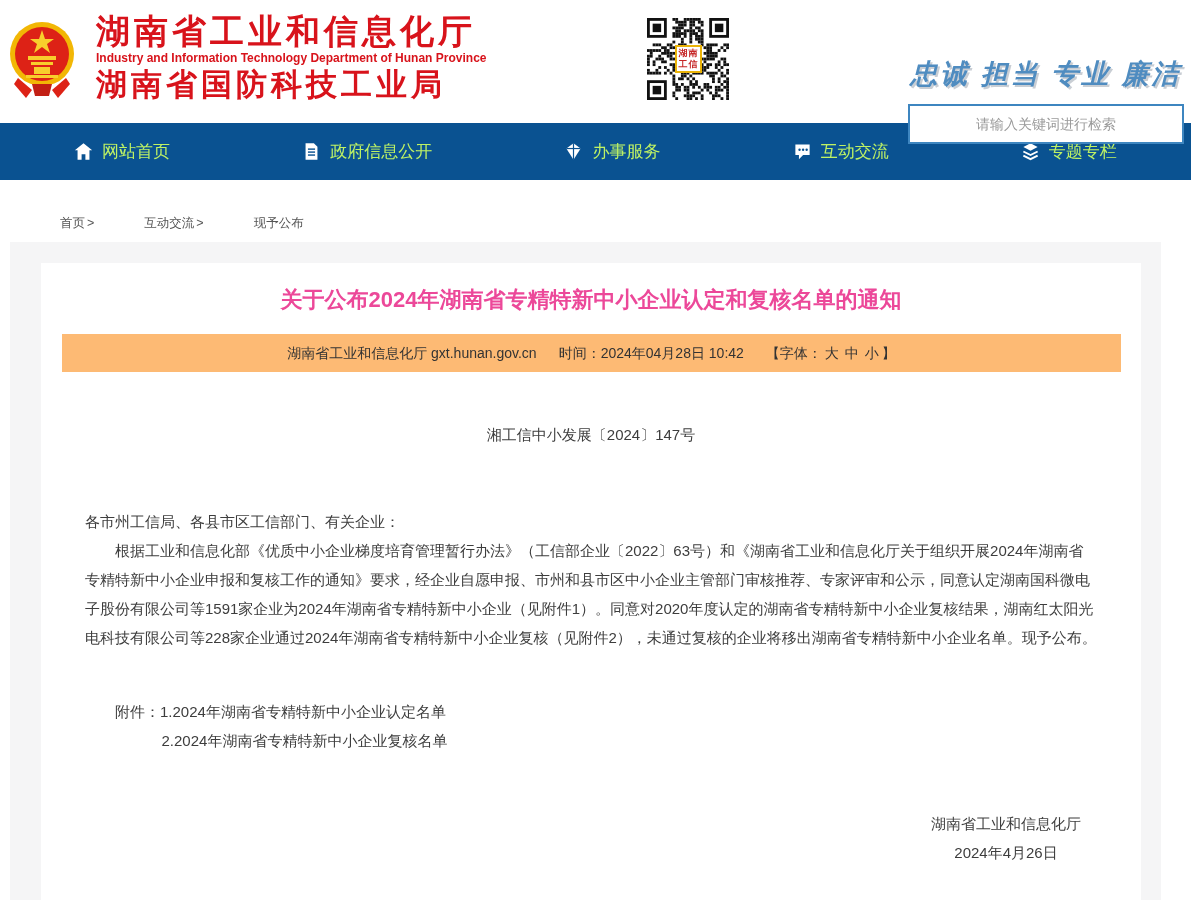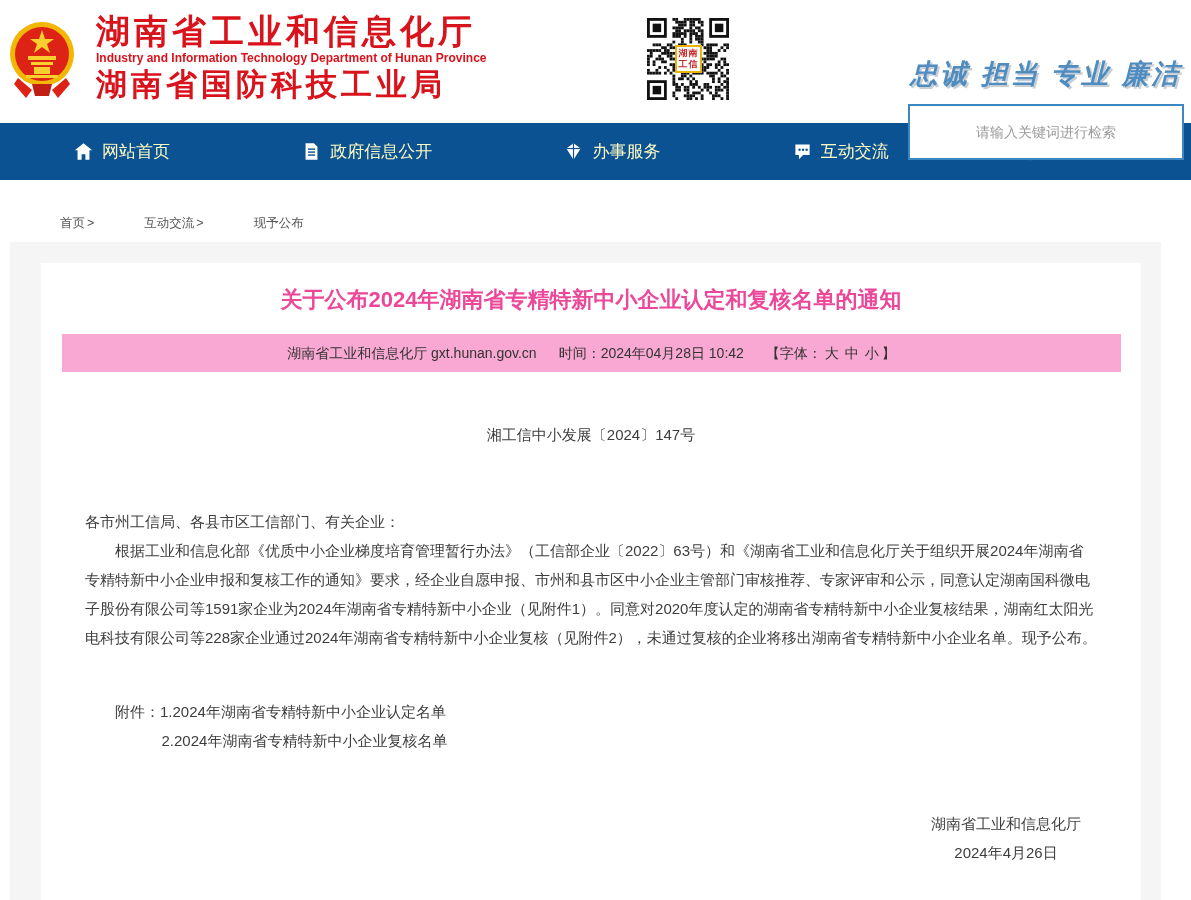--- a/index.html
+++ b/index.html
@@ -14,42 +14,42 @@
   .org-en  { color:#d8131b; font-size:12px; font-weight:bold; line-height:16px; }
   .org-cn2 { color:#d8131b; font-size:31px; font-weight:bold; letter-spacing:4px; line-height:38px; }
   .qr { position:absolute; left:647px; top:18px; width:82px; height:82px; background:#fff; }
   .qr svg { display:block; width:82px; height:82px; }
   .qr-label { position:absolute; left:28px; top:27px; width:27px; height:28px; background:#fff;
     border:2px solid #eab308; display:flex; flex-direction:column; align-items:center; justify-content:center; }
   .qr-label span { color:#c62828; font-size:9px; font-weight:bold; line-height:11px; letter-spacing:1px; }
   .header-right { position:absolute; right:6px; top:8px; width:278px; text-align:center;margin-top:48px; }
   .slogan { color:#4f8cc0; font-size:27px; font-weight:bold; font-style:italic; letter-spacing:3px;
     text-shadow:2px 2px 0 #c9ced4; white-space:nowrap; }
-  .search-input { margin-top:12px; width:276px; height:56px; border:2px solid #3e86c0; background:#fff;
+  .search-input { margin-top:12px; width:276px; height:40px; border:2px solid #3e86c0; background:#fff;
     font-size:14px; color:#333; text-align:center; outline:none; }
   .search-input::placeholder { color:#9a9a9a; }
 
   
   .main-nav { width:1191px; height:57px; background:#0a5291; display:flex; align-items:center;
     justify-content:space-around; padding:0 8px; }
-  .nav-item { display:flex; align-items:center; gap:9px; color:#fef9c3; font-size:17px;
+  .nav-item { display:flex; align-items:center; gap:9px; color:#bef264; font-size:17px;
     text-decoration:none; cursor:pointer; white-space:nowrap; }
   .nav-icon { display:inline-flex; width:19px; height:19px; }
   .nav-icon svg { width:19px; height:19px; }
 
   
   .breadcrumb { margin:35px 0 13px 12px; font-size:12.5px; color:#555; height:14px; }
   .breadcrumb a { color:#555; text-decoration:none; cursor:pointer;margin-left:48px; }
   .breadcrumb .sep { margin:0 2px; }
 
   
   .content-panel { margin-left:10px; width:1151px; background:#f5f5f6; padding:21px 0 40px 0; min-height:640px; }
   .article-card { margin-left:31px; width:1100px; background:#fff; padding-bottom:60px; min-height:620px; }
   .article-title { padding-top:22px; text-align:center; color:#ec4899; font-size:22px; font-weight:bold; }
-  .meta-bar { margin:19px 20px 0 21px; height:38px; line-height:38px; background:#f9a8d4;
+  .meta-bar { margin:19px 20px 0 21px; height:38px; line-height:38px; background:#fdba74;
     text-align:center; font-size:14px; color:#333; white-space:nowrap; }
   .meta-gap { display:inline-block; width:22px; }
   .font-size-opt { color:#333; text-decoration:none; cursor:pointer; margin:0 3px; }
   .doc-number { margin-top:54px; text-align:center; font-size:15px; color:#3d3d3d; }
   .article-body { padding:0 44px; font-size:15px; color:#3d3d3d; line-height:29px; }
   .salutation { margin-top:62px; }
   .body-para { text-indent:2em; }
   .attachment-line { margin-top:45px; padding-left:2em; }
   .attachment-line-2 { margin-top:0; padding-left:5.1em; }
   .signature-block { float:right; margin-top:54px; margin-right:16px; text-align:center; line-height:29px; }

